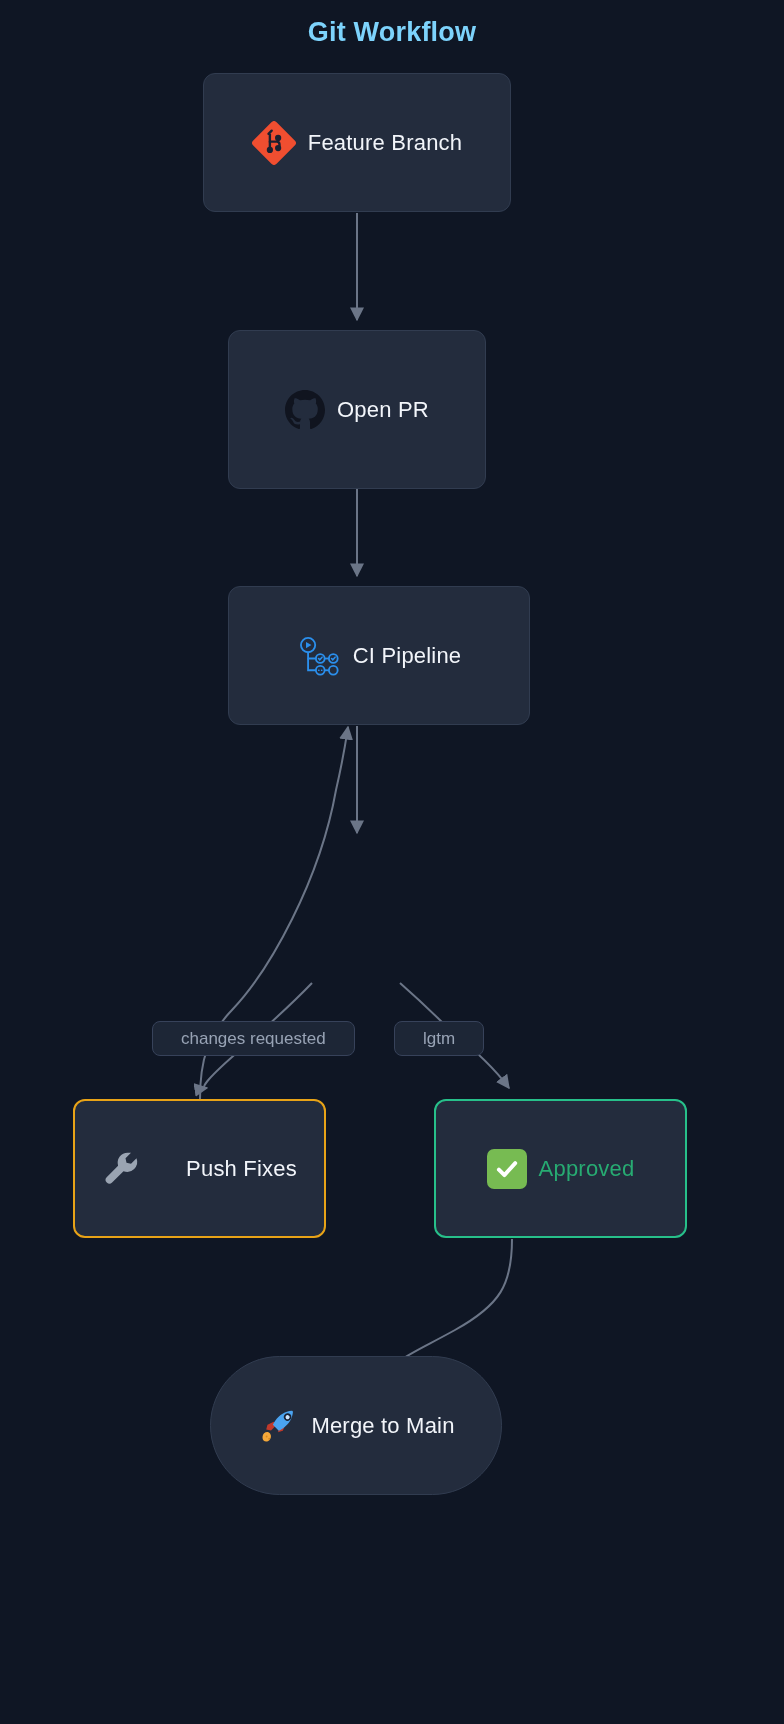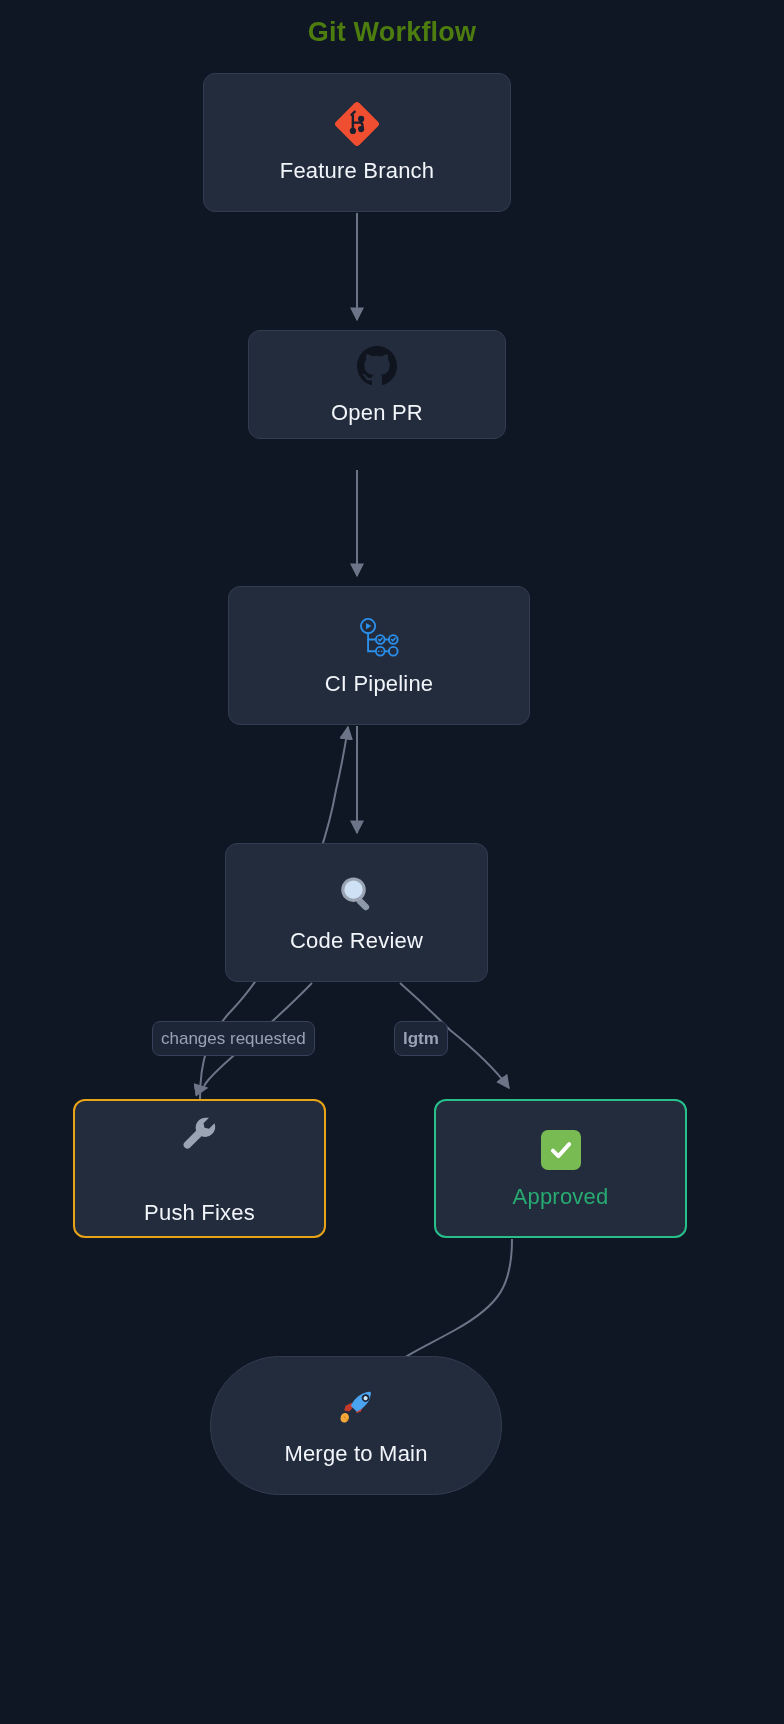--- a/index.html
+++ b/index.html
@@ -20,40 +20,40 @@
   }
 
   
   #diagram-title {
     position: absolute;
     left: 0; top: 17px;
     width: 784px;
     text-align: center;
     font-size: 27px;
     font-weight: bold;
-    color: #4d7c0f;
+    color: #7dd3fc;
     letter-spacing: 0.2px;
   }
 
   
   #edges {
     position: absolute;
     left: 0; top: 0;
     width: 784px; height: 1724px;
     pointer-events: none;
   }
 
   
   .node {
     position: absolute;
     background: #232c3d;
     border: 1px solid #313c50;
     border-radius: 12px;
     display: flex;
-    flex-direction: column;
+    flex-direction: row;
     align-items: center;
     justify-content: center;
     gap: 12px;
   }
   .node.stadium { border-radius: 72px; align-items: center; }
   .node.warn    { border: 2px solid #e8a317; gap: 44px; }
   .node.ok      { border: 2px solid #27c08a; margin-left: 48px; }
 
   .node-icon {
     display: flex;
@@ -65,41 +65,41 @@
   .node-label {
     font-size: 22px;
     color: #f2f5fa;
     white-space: nowrap;
     letter-spacing: 0.2px;
   }
   .node-label.green { color: #27ab72; }
 
   
   #node-feature-branch { left: 203px; top: 73px;   width: 308px; height: 139px; }
-  #node-open-pr        { left: 228px; top: 330px;  width: 258px; height: 109px; margin-left: 20px; }
+  #node-open-pr        { left: 228px; top: 330px;  width: 258px; height: 159px; }
   #node-ci-pipeline    { left: 228px; top: 586px;  width: 302px; height: 139px; }
   #node-code-review    { left: 225px; top: 843px;  width: 263px; height: 139px; }
   #node-push-fixes     { left: 73px;  top: 1099px; width: 253px; height: 139px; }
   #node-approved       { left: 386px; top: 1099px; width: 253px; height: 139px; }
   #node-merge-to-main  { left: 210px; top: 1356px; width: 292px; height: 139px; }
 
   
   .edge-label {
     position: absolute;
     background: #1d2636;
     border: 1px solid #37425a;
     border-radius: 8px;
     color: #98a3b5;
     font-size: 17px;
-    padding: 8px 8px;
+    padding: 8px 28px;
     white-space: nowrap;
     line-height: 1;
   }
   #edge-label-changes { left: 152px; top: 1021px; }
-  #edge-label-lgtm    { left: 394px; top: 1021px; font-weight: bold; }
+  #edge-label-lgtm    { left: 394px; top: 1021px; }
 
   .check-box {
     width: 40px; height: 40px;
     background: #77bb52;
     border-radius: 7px;
     display: flex; align-items: center; justify-content: center;
   }
 </style>
 </head>
 <body>
@@ -179,30 +179,20 @@
         <circle cx="43" cy="42" r="5.2"></circle>
         <path d="M13 21 L13 28 L22.2 28"></path>
         <path d="M32.7 28 L37.8 28"></path>
         <path d="M13 28 L13 42 L22.2 42"></path>
         <path d="M32.7 42 L37.8 42"></path>
       </svg>
     </div>
     <div class="node-label">CI Pipeline</div>
   </div>
 
-  <div class="node" id="node-code-review">
-    <div class="node-icon">
-      <svg width="42" height="42" viewBox="0 0 48 48" xmlns="http://www.w3.org/2000/svg">
-        <rect x="27" y="27" width="7.5" height="17" rx="3.7" transform="rotate(-45 30.7 35.5)" fill="#8e99a8"></rect>
-        <circle cx="20" cy="19" r="14" fill="#9aa4b2"></circle>
-        <circle cx="20" cy="19" r="10.5" fill="#cfe2f5"></circle>
-      </svg>
-    </div>
-    <div class="node-label">Code Review</div>
-  </div>
 
   <div class="edge-label" id="edge-label-changes">changes requested</div>
   <div class="edge-label" id="edge-label-lgtm">lgtm</div>
 
   <div class="node warn" id="node-push-fixes">
     <div class="node-icon">
       <svg width="40" height="40" viewBox="0 0 48 48" xmlns="http://www.w3.org/2000/svg">
         <path fill="#9aa4b2" d="M30.8 4.5a12 12 0 0 0-11.5 15.6L5.6 33.8a4.6 4.6 0 0 0 6.5 6.5l13.7-13.7
           A12 12 0 0 0 41.4 11.2l-6.6 6.6-5.4-1.2-1.2-5.4 6.6-6.6a12 12 0 0 0-4-0.1z"></path>
       </svg>

